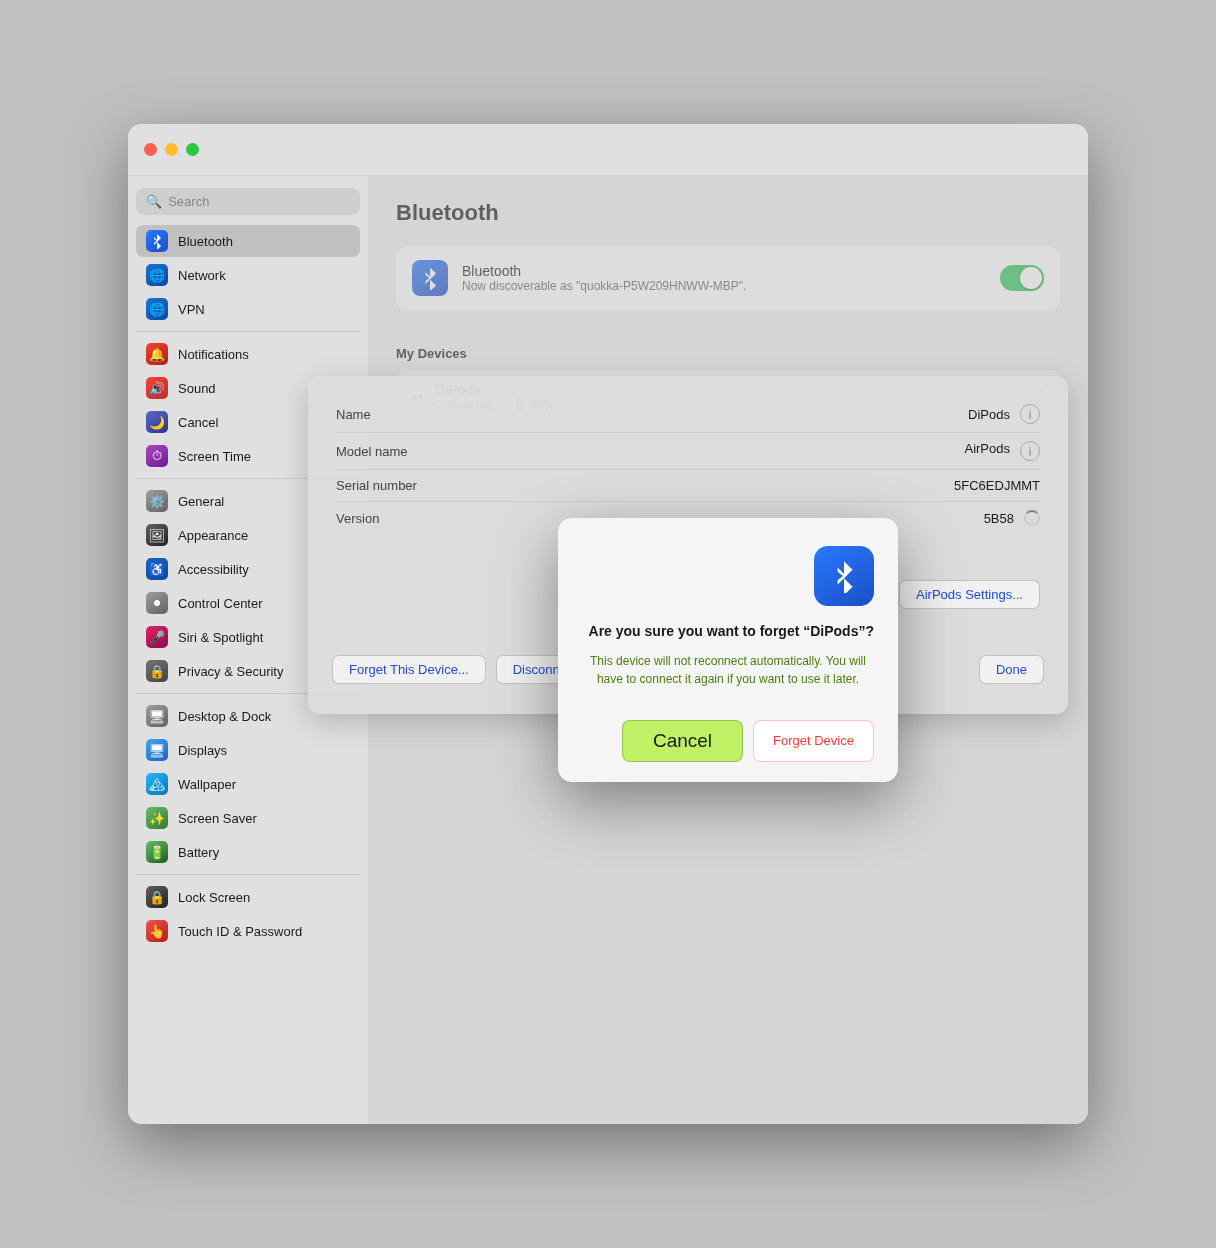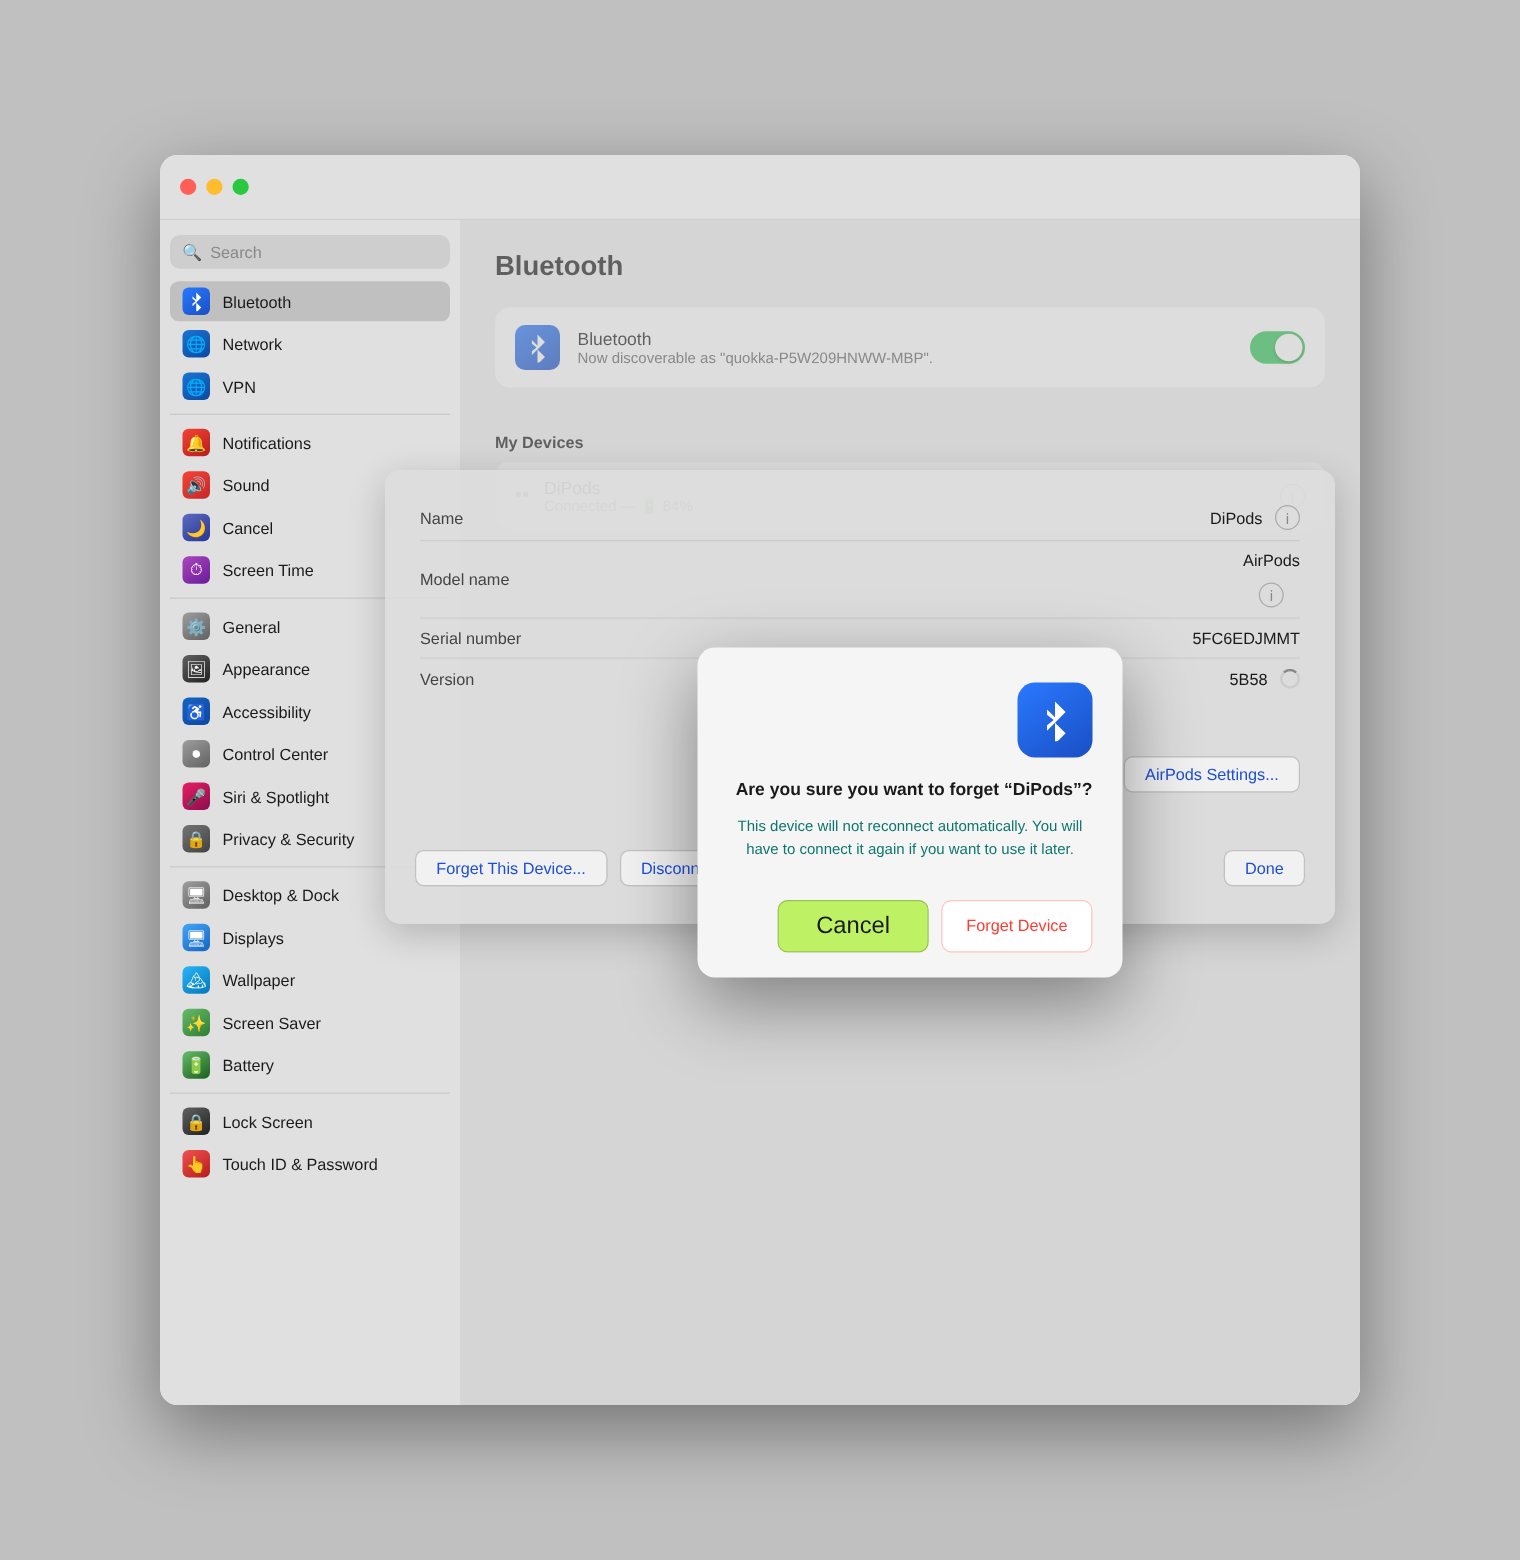--- a/index.html
+++ b/index.html
@@ -368,21 +368,21 @@
       font-size: 14px;
       font-weight: 700;
       color: #1a1a1a;
       text-align: center;
       margin-bottom: 10px;
       line-height: 1.4;
     }
 
     .alert-message {
       font-size: 12px;
-      color: #0f766e;
+      color: #4d7c0f;
       text-align: center;
       line-height: 1.5;
       margin-bottom: 32px;
     }
 
     .alert-buttons {
       display: flex;
       gap: 10px;
       width: 100%;
     }
@@ -612,21 +612,21 @@
           <div style="padding: 0 4px;">
             <div class="detail-row">
               <span class="detail-label">Name</span>
               <div style="display:flex;align-items:center;gap:10px;">
                 <span class="detail-value">DiPods</span>
                 <div class="info-btn">ℹ</div>
               </div>
             </div>
             <div class="detail-row">
               <span class="detail-label">Model name</span>
-              <div style="display:flex;align-items:center;gap:10px;flex-direction:column;">
+              <div style="display:flex;gap:10px;">
                 <span class="detail-value">AirPods</span>
                 <div class="info-btn">ℹ</div>
               </div>
             </div>
             <div class="detail-row">
               <span class="detail-label">Serial number</span>
               <span class="detail-value">5FC6EDJMMT</span>
             </div>
             <div class="detail-row">
               <span class="detail-label">Version</span>

